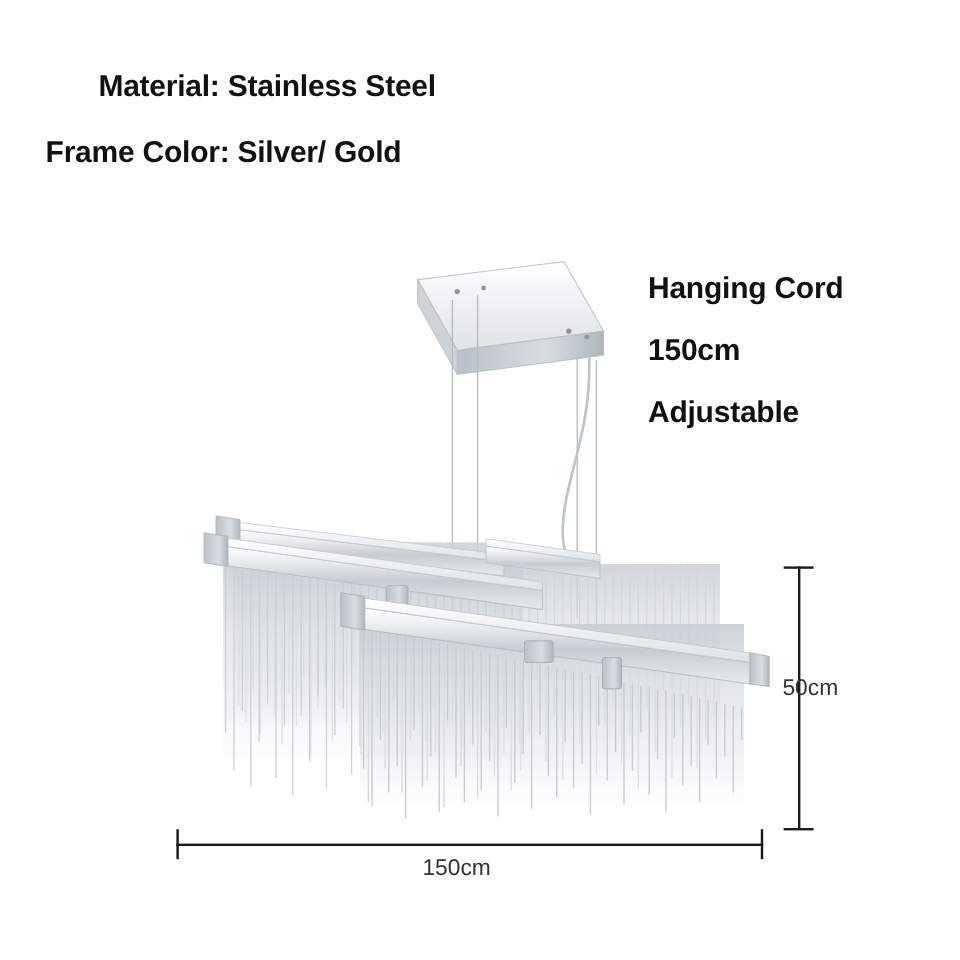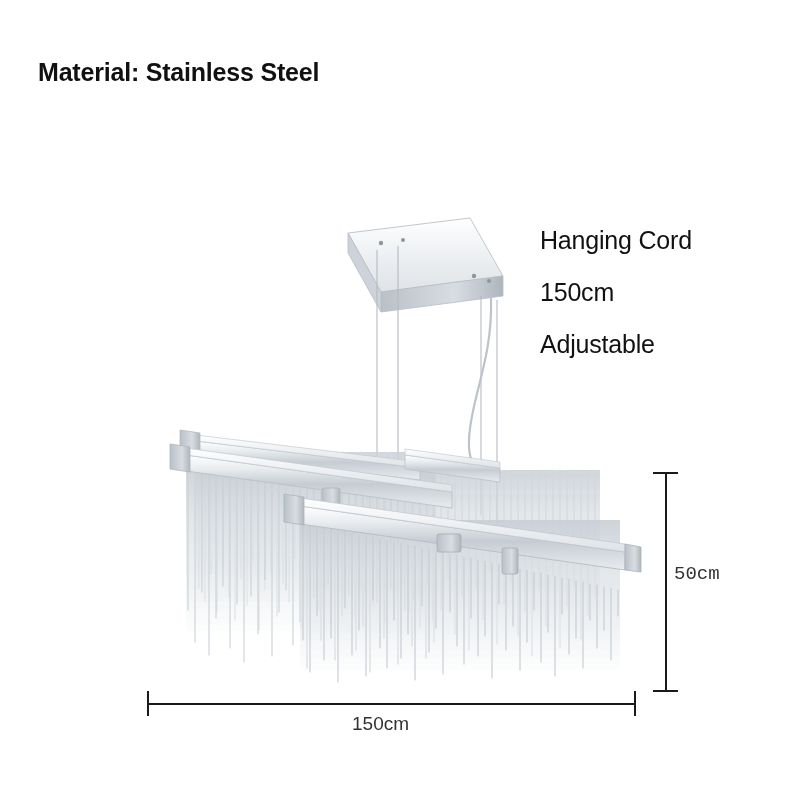--- a/index.html
+++ b/index.html
@@ -19,46 +19,46 @@
   
   .spec-line {
     position: absolute;
     left: 38px;
     font-size: 25px;
     font-weight: bold;
     color: #111111;
     letter-spacing: -0.2px;
     white-space: nowrap;
   }
-  #spec-material { top: 58px; }
+  #spec-material { top: 58px; margin-left: 44px; }
   #spec-frame    { top: 113px; }
 
   
   .cord-line {
     position: absolute;
     left: 540px;
     font-size: 25px;
-    font-weight: normal;
+    font-weight: bold;
     color: #111111;
     letter-spacing: -0.2px;
     white-space: nowrap;
   }
   #cord-l1 { top: 226px; }
   #cord-l2 { top: 278px; }
   #cord-l3 { top: 330px; text-align: center; }
 
   
   .dim-label {
     position: absolute;
     font-size: 19px;
     color: #333333;
     white-space: nowrap;
   }
   #dim-h-label { left: 352px; top: 713px; }
-  #dim-v-label { left: 674px; top: 563px; font-family: Liberation Mono, monospace; }
+  #dim-v-label { left: 652px; top: 563px; }
 
   .dim-line-v {
     position: absolute;
     left: 665px;
     top: 472px;
     width: 1.6px;
     height: 219px;
     background: #1a1a1a;
   }
   .dim-cap-v {
@@ -96,20 +96,21 @@
     width: 800px; height: 800px;
     pointer-events: none;
   }
 </style>
 </head>
 <body>
 
 <div id="stage">
 
   <div class="spec-line" id="spec-material">Material: Stainless Steel</div>
+  <div class="spec-line" id="spec-frame">Frame Color: Silver/ Gold</div>
 
   <div class="cord-line" id="cord-l1">Hanging Cord</div>
   <div class="cord-line" id="cord-l2">150cm</div>
   <div class="cord-line" id="cord-l3">Adjustable</div>
 
   <svg id="fixture" viewBox="0 0 800 800">
     <defs>
       <linearGradient id="chromeTop" x1="0" y1="0" x2="0" y2="1">
         <stop offset="0%" stop-color="#ffffff"></stop>
         <stop offset="35%" stop-color="#f2f4f6"></stop>

